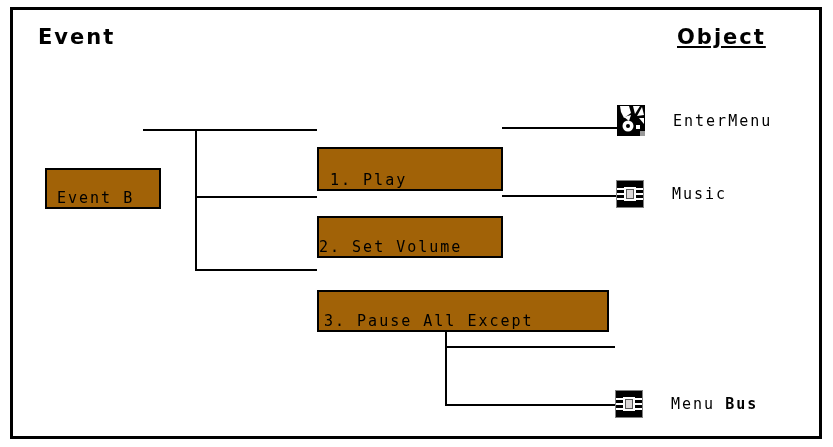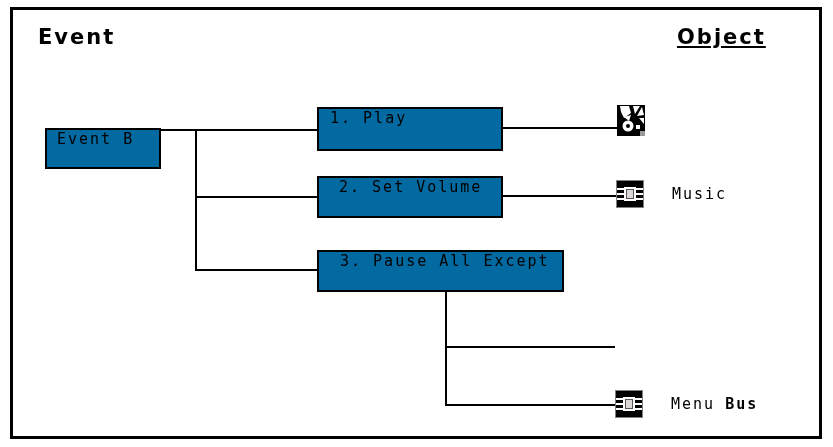--- a/index.html
+++ b/index.html
@@ -12,28 +12,28 @@
     border:3px solid #000;box-sizing:border-box;background:#fff;
   }
   .hdr{
     position:absolute;font-family:"DejaVu Sans", sans-serif;
     font-weight:bold;font-size:21px;letter-spacing:2px;white-space:nowrap;
   }
   #hdr-event{left:38px;top:25px;}
   #hdr-actions{left:326px;top:25px;}
   #hdr-object{left:677px;top:25px;text-decoration:underline;}
   .nodebox{
-    position:absolute;border:2px solid #000;box-sizing:border-box;background:#0369a1;
+    position:absolute;border:2px solid #000;box-sizing:border-box;background:#a16207;
     font-size:15px;letter-spacing:2px;white-space:nowrap;
-    display:flex;align-items:flex-start;
+    display:flex;align-items:flex-end;margin-top:40px;
   }
   #event-box{left:45px;top:128px;width:116px;height:41px;padding-left:10px;}
   #action-play{left:317px;top:107px;width:186px;height:44px;padding-left:11px;}
-  #action-setvolume{left:317px;top:176px;width:186px;height:42px;padding-left:20px;}
-  #action-pause{left:317px;top:250px;width:247px;height:42px;padding-left:21px;}
+  #action-setvolume{left:317px;top:176px;width:186px;height:42px;padding-left:0;}
+  #action-pause{left:317px;top:250px;width:292px;height:42px;padding-left:5px;}
   .hline,.vline{position:absolute;background:#000;}
   .obj-row{
     position:absolute;display:flex;align-items:center;gap:28px;
     font-size:15px;letter-spacing:2px;white-space:nowrap;
   }
   #obj-entermenu{left:617px;top:104px;height:33px;}
   #obj-music{left:616px;top:180px;height:28px;}
   #obj-musicbus{left:615px;top:332px;height:30px;}
   #obj-menubus{left:615px;top:389px;height:30px;}
   .obj-row .w2{font-weight:bold;margin-left:10px;}
@@ -79,20 +79,21 @@
       <path d="M3,1 L12,1 L14,8 L7,13 L4,7 Z" fill="#fff"></path>
       <path d="M16,1 L23,1 L18,9 Z" fill="#fff"></path>
       <path d="M25,2 L27,10 L20,11 Z" fill="#fff"></path>
       <path d="M22,13 L27,13 L27,19 Z" fill="#fff"></path>
       <path d="M7,12 L14,10 L12,16 Z" fill="#fff"></path>
       <circle cx="11" cy="21" r="5.5" fill="#fff"></circle>
       <circle cx="11" cy="21" r="2" fill="#000"></circle>
       <rect x="19" y="20" width="4" height="4" fill="#fff"></rect>
       <rect x="23" y="26" width="5" height="5" fill="#999"></rect>
     </svg>
+    <span class="lbl"><span class="w1">EnterMenu</span><span class="w2b"></span></span>
   </div>
 
   <div class="obj-row" id="obj-music">
     <svg class="icon" width="28" height="28" viewBox="0 0 28 28">
       <rect x="0" y="0" width="28" height="28" fill="#808080"></rect>
       <rect x="1" y="1" width="26" height="26" fill="#000"></rect>
       <rect x="1" y="8" width="7" height="2" fill="#fff"></rect>
       <rect x="1" y="13" width="7" height="2" fill="#fff"></rect>
       <rect x="1" y="18" width="7" height="2" fill="#fff"></rect>
       <rect x="20" y="8" width="7" height="2" fill="#fff"></rect>

